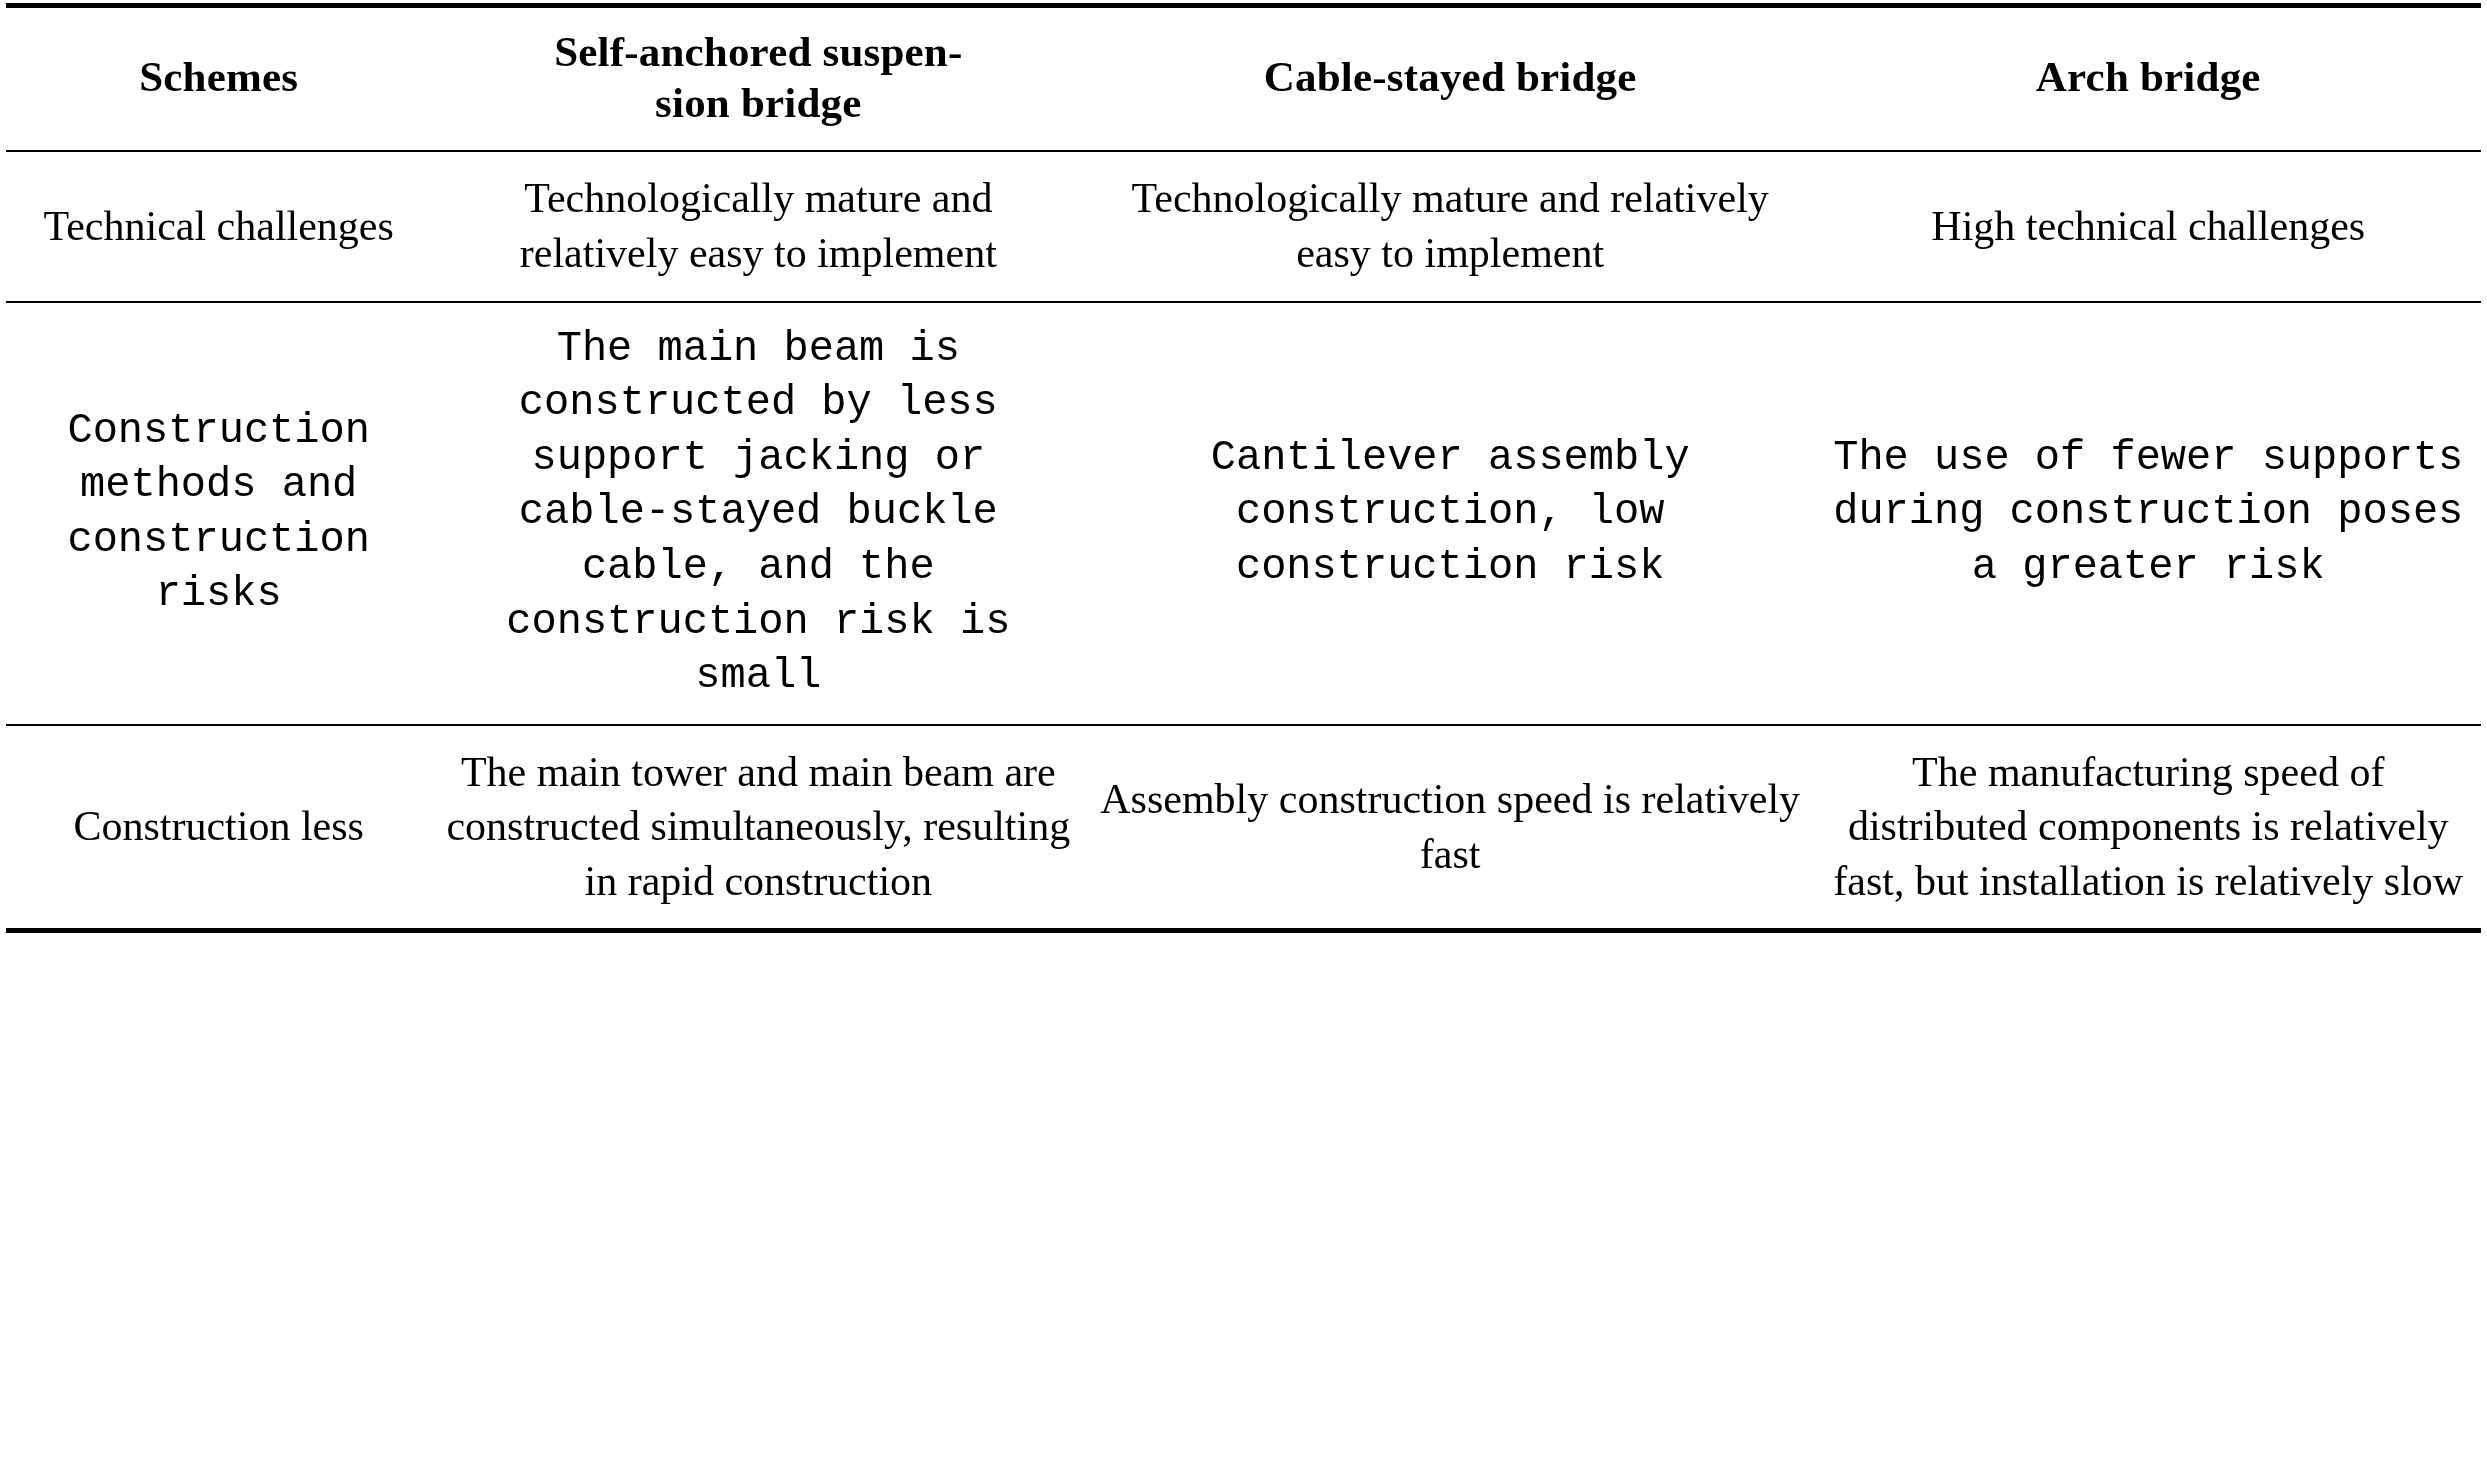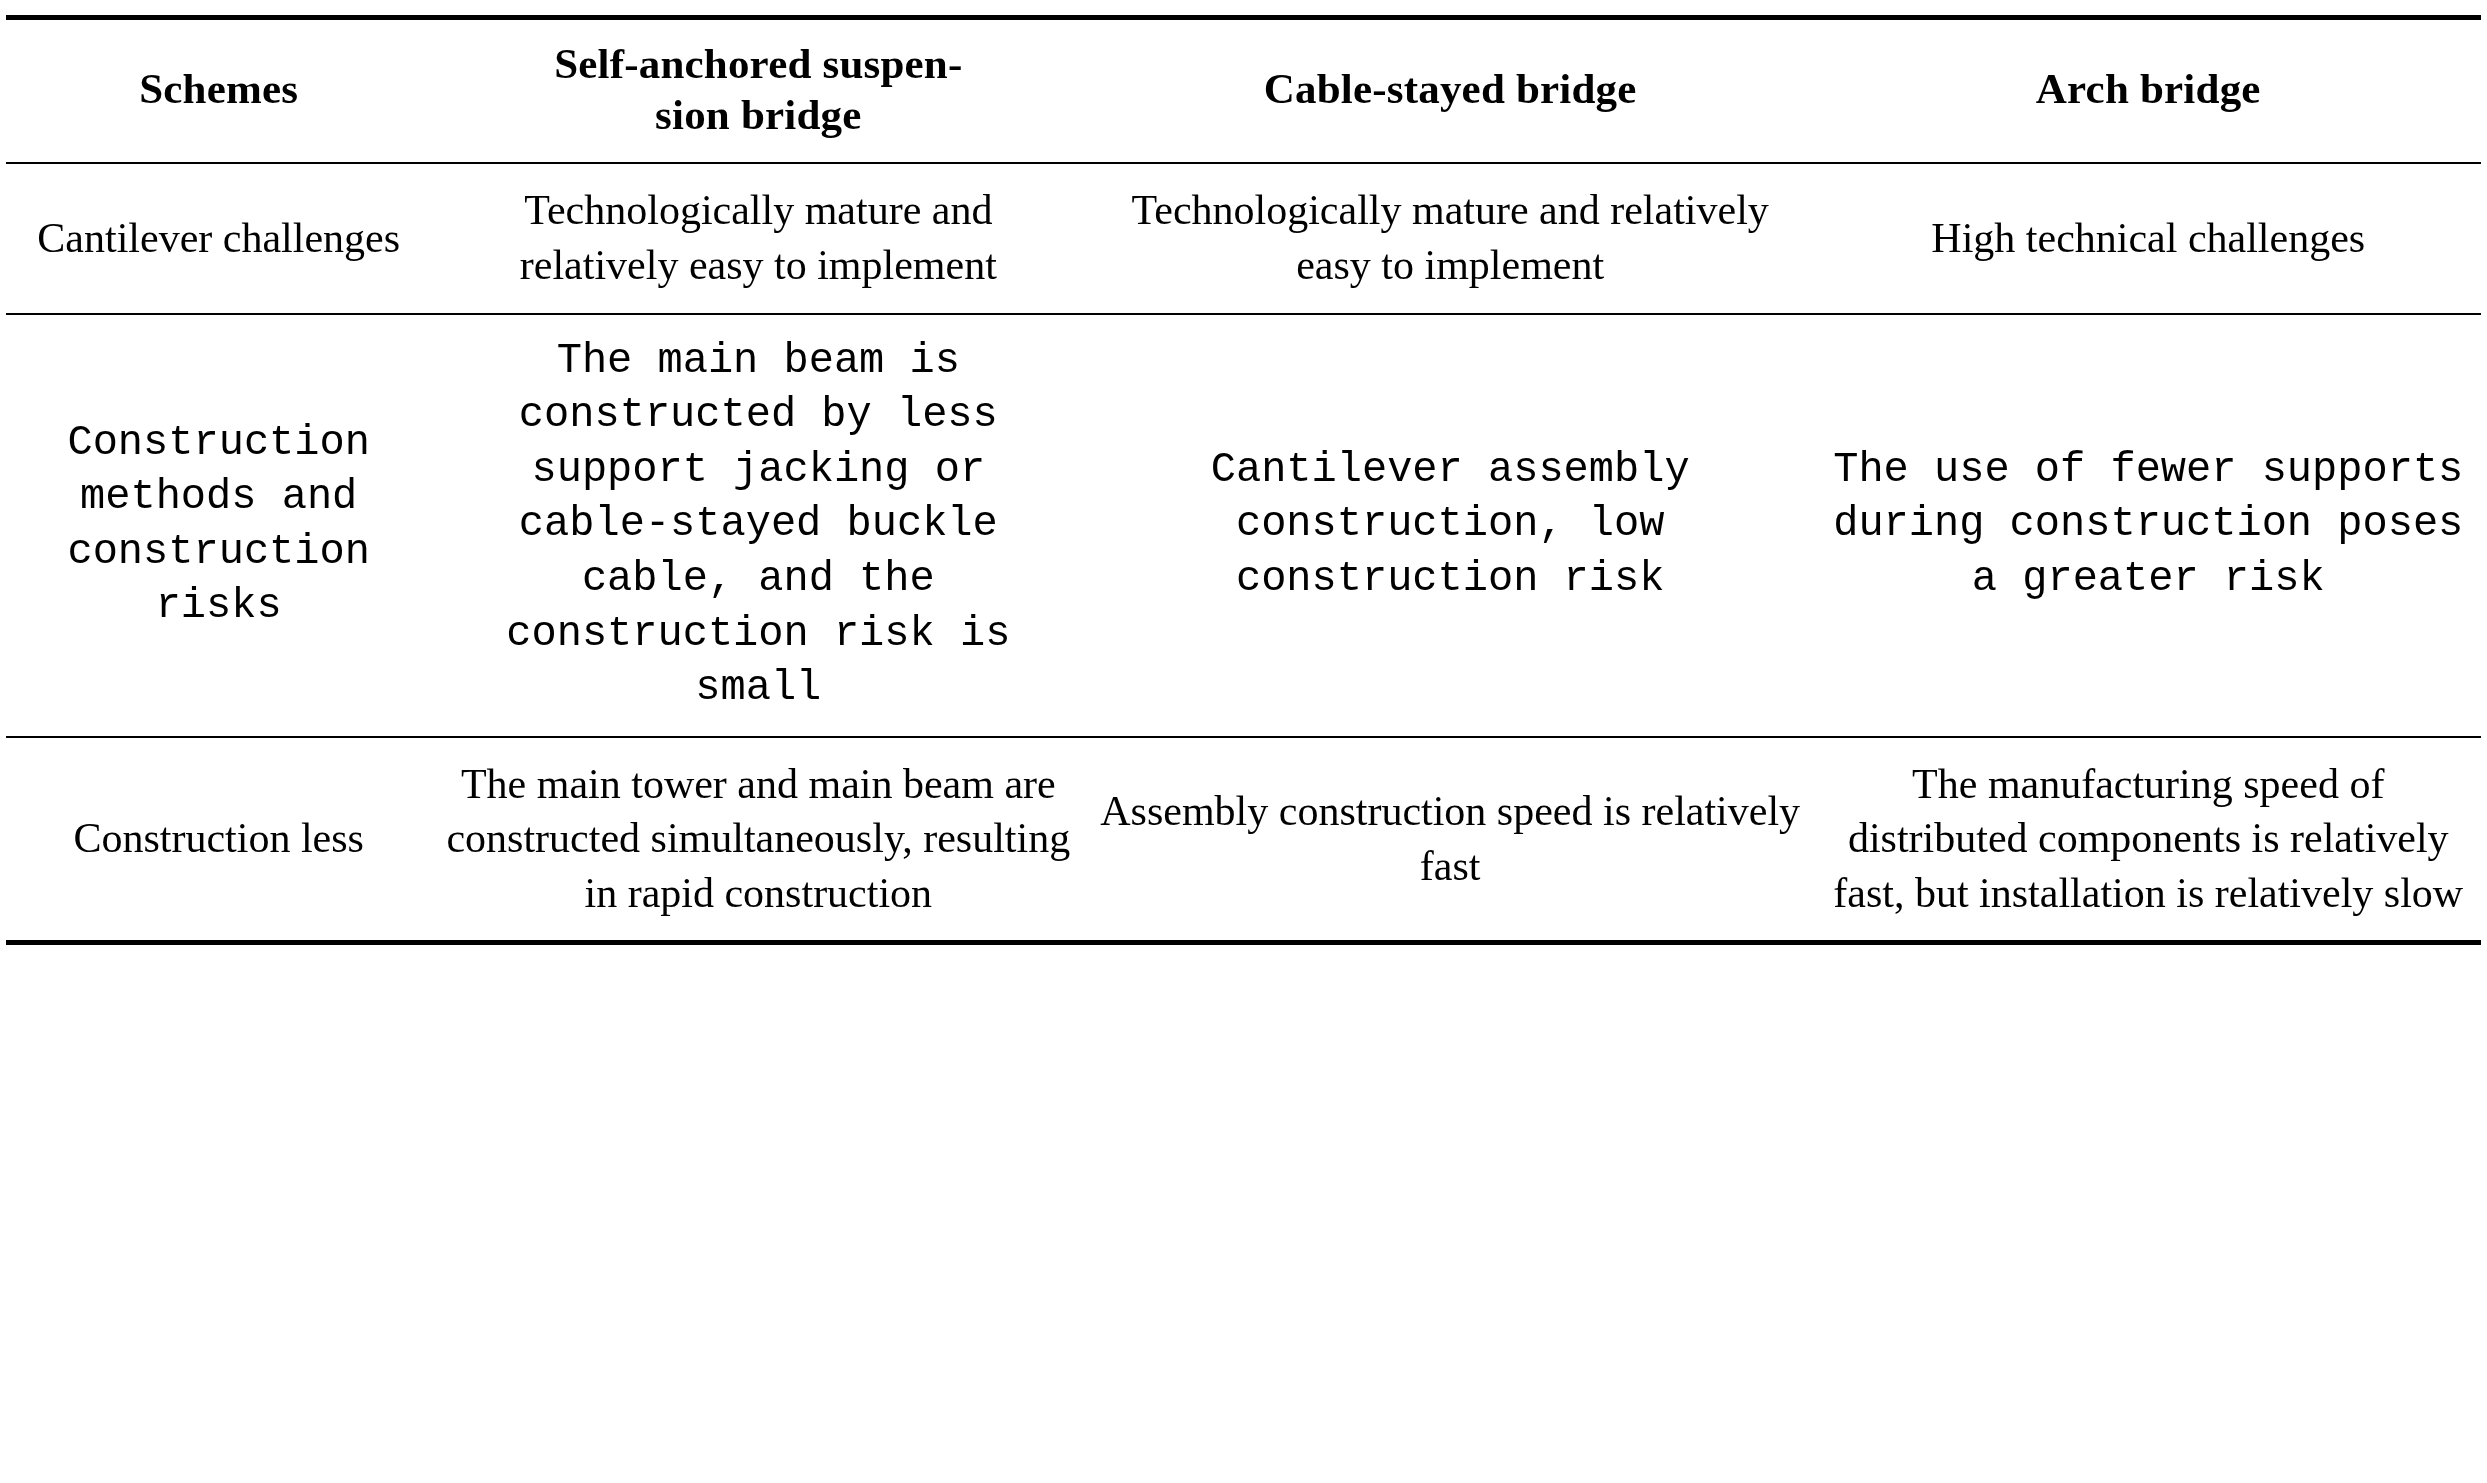--- a/index.html
+++ b/index.html
@@ -20,21 +20,21 @@
     width: 2487px;
     height: 1484px;
     box-sizing: border-box;
     padding: 0 5.8px;
   }
 
   table.comparison {
     width: 100%;
     border-collapse: collapse;
     table-layout: fixed;
-    margin-top: 15px;
+    margin-top: 3px;
   }
 
   
   col.c-scheme  { width: 17.2%; }
   col.c-susp    { width: 26.4%; }
   col.c-cable   { width: 29.5%; }
   col.c-arch    { width: 26.9%; }
 
   
   table.comparison thead tr.head-row > th {
@@ -111,21 +111,21 @@
         <th>
           <span class="cell-text">Arch bridge</span>
         </th>
       </tr>
     </thead>
 
     <tbody>
 
 
       <tr class="row-tech">
-        <td class="scheme-cell">Cantilever challenges</td>
+        <td class="scheme-cell">Technical challenges</td>
         <td>Technologically mature and relatively easy to implement</td>
         <td>Technologically mature and relatively easy to implement</td>
         <td>High technical challenges</td>
       </tr>
 
       <tr class="row-methods">
         <td class="scheme-cell">Construction methods and construction risks</td>
         <td>The main beam is constructed by less support jacking or cable-stayed buckle cable, and the construction risk is small</td>
         <td>Cantilever assembly construction, low construction risk</td>
         <td>The use of fewer supports during construction poses a greater risk</td>

